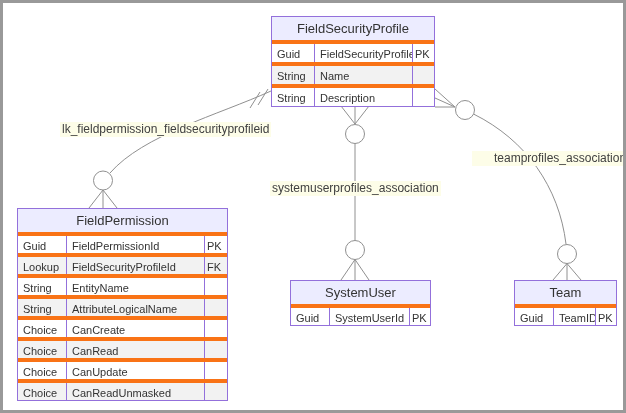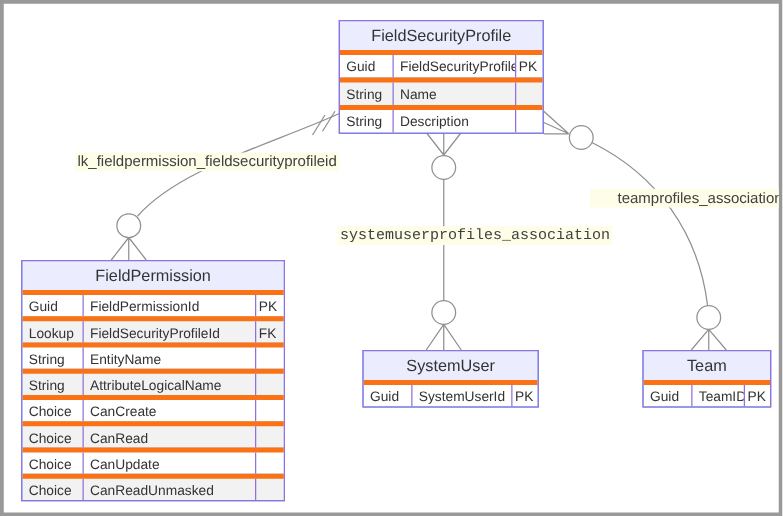--- a/index.html
+++ b/index.html
@@ -11,21 +11,21 @@
     overflow:hidden;
   }
   svg.rel-lines { position:absolute; left:0; top:0; width:620px; height:407px; z-index:1; }
   .rel-label {
     position:absolute; z-index:2;
     font-size:12px; color:#404040; line-height:15px;
     background:#fdfde8; padding:0 2px; white-space:nowrap;
   }
   .etable {
     position:absolute; z-index:3;
-    border:1.5px solid #9370DB; background:#3b82f6;
+    border:1.5px solid #9370DB; background:#a16207;
     color:#333333;
   }
   .ehead {
     height:23px; line-height:23px; text-align:center;
     background:#ECECFF; font-size:13px; color:#333333;
   }
   .erow {
     display:grid; height:21px; line-height:20px;
     border-top:4px solid #f97316; font-size:11px; background:#ffffff;
   }
@@ -35,21 +35,21 @@
   .erow > .c-key { text-align:left; padding:0 2px; }
   .t-fsp { left:268px; top:13px;  width:164px; }
   .t-fsp .erow { grid-template-columns:42px 1fr 22px; height:22px; line-height:21px; }
   .t-fp  { left:14px;  top:205px; width:211px; }
   .t-fp  .erow { grid-template-columns:48px 1fr 23px; }
   .t-su  { left:287px; top:277px; width:141px; }
   .t-su  .erow { grid-template-columns:38px 1fr 21px; }
   .t-team{ left:511px; top:277px; width:103px; }
   .t-team .erow { grid-template-columns:38px 1fr 21px; }
   .lbl-1 { left:57px;  top:119px; }
-  .lbl-2 { left:267px; top:178px;font-family:Liberation Mono, monospace; }
+  .lbl-2 { left:267px; top:178px; }
   .lbl-3 { left:469px; top:148px;padding-left:22px; }
 </style>
 </head>
 <body>
 
 <div class="canvas">
 
   <svg class="rel-lines" viewBox="0 0 620 407">
 
     <g stroke="#909090" fill="none" stroke-width="1">

